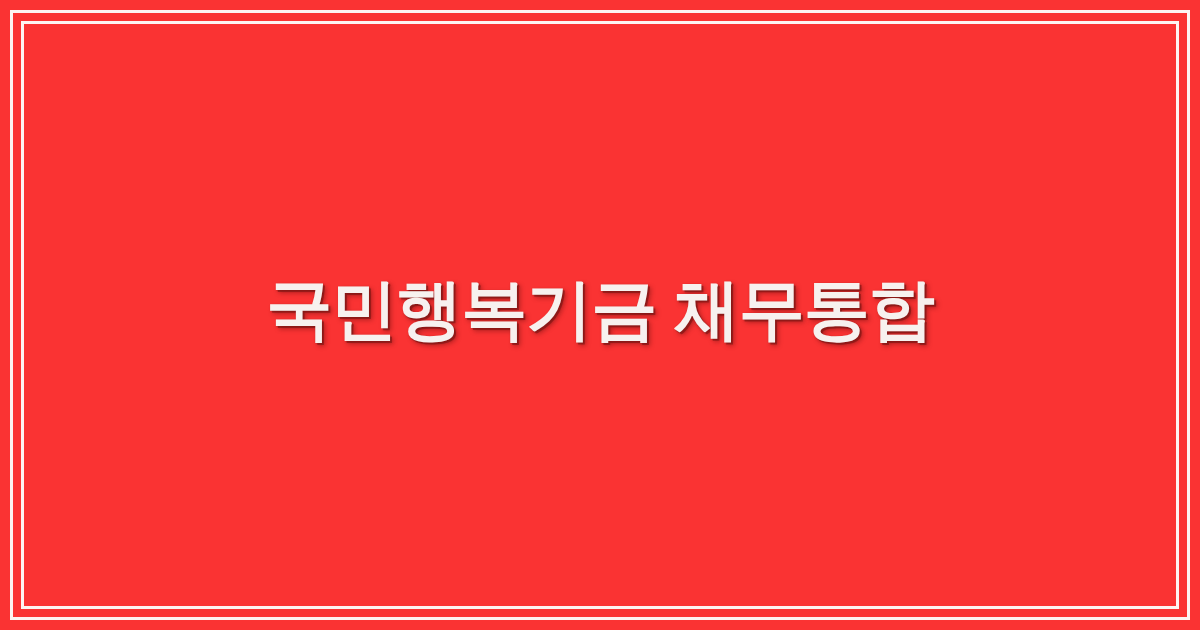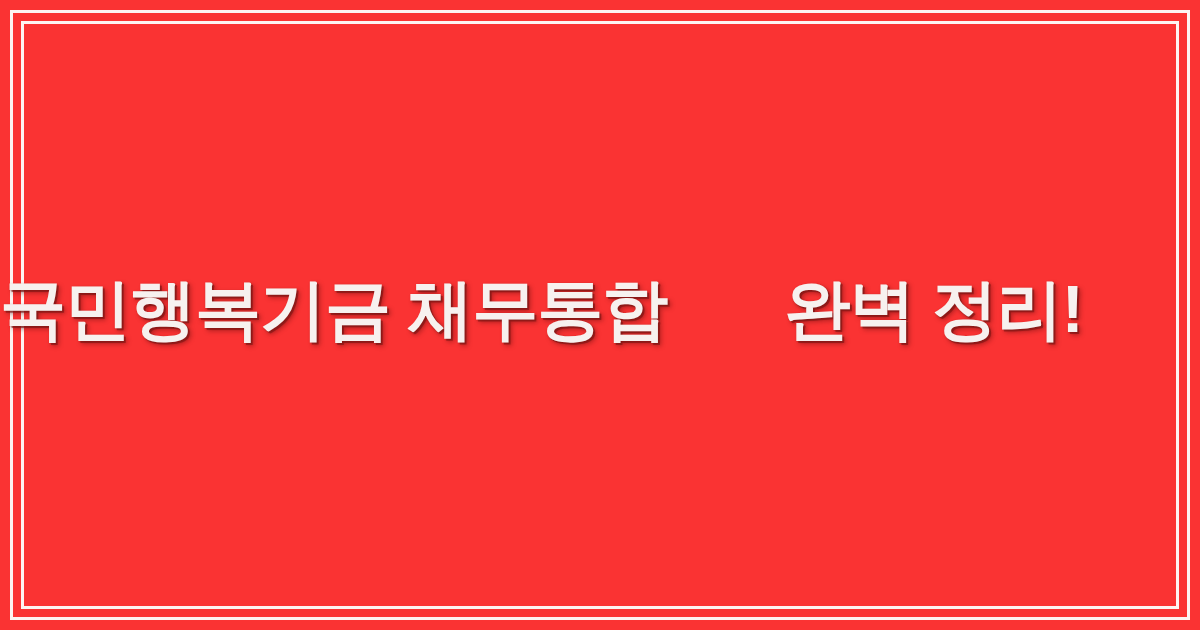--- a/index.html
+++ b/index.html
@@ -82,17 +82,16 @@
 <div class="thumbnail-card">
 
   <div class="frame-outer"></div>
 
   <div class="frame-inner"></div>
 
   <div class="headline-block">
 
     <span class="headline-line">국민행복기금 채무통합</span>
 
-    <span class="headline-line">완벽 정리!</span>
 
   </div>
 
 </div>
 
 </body></html>

